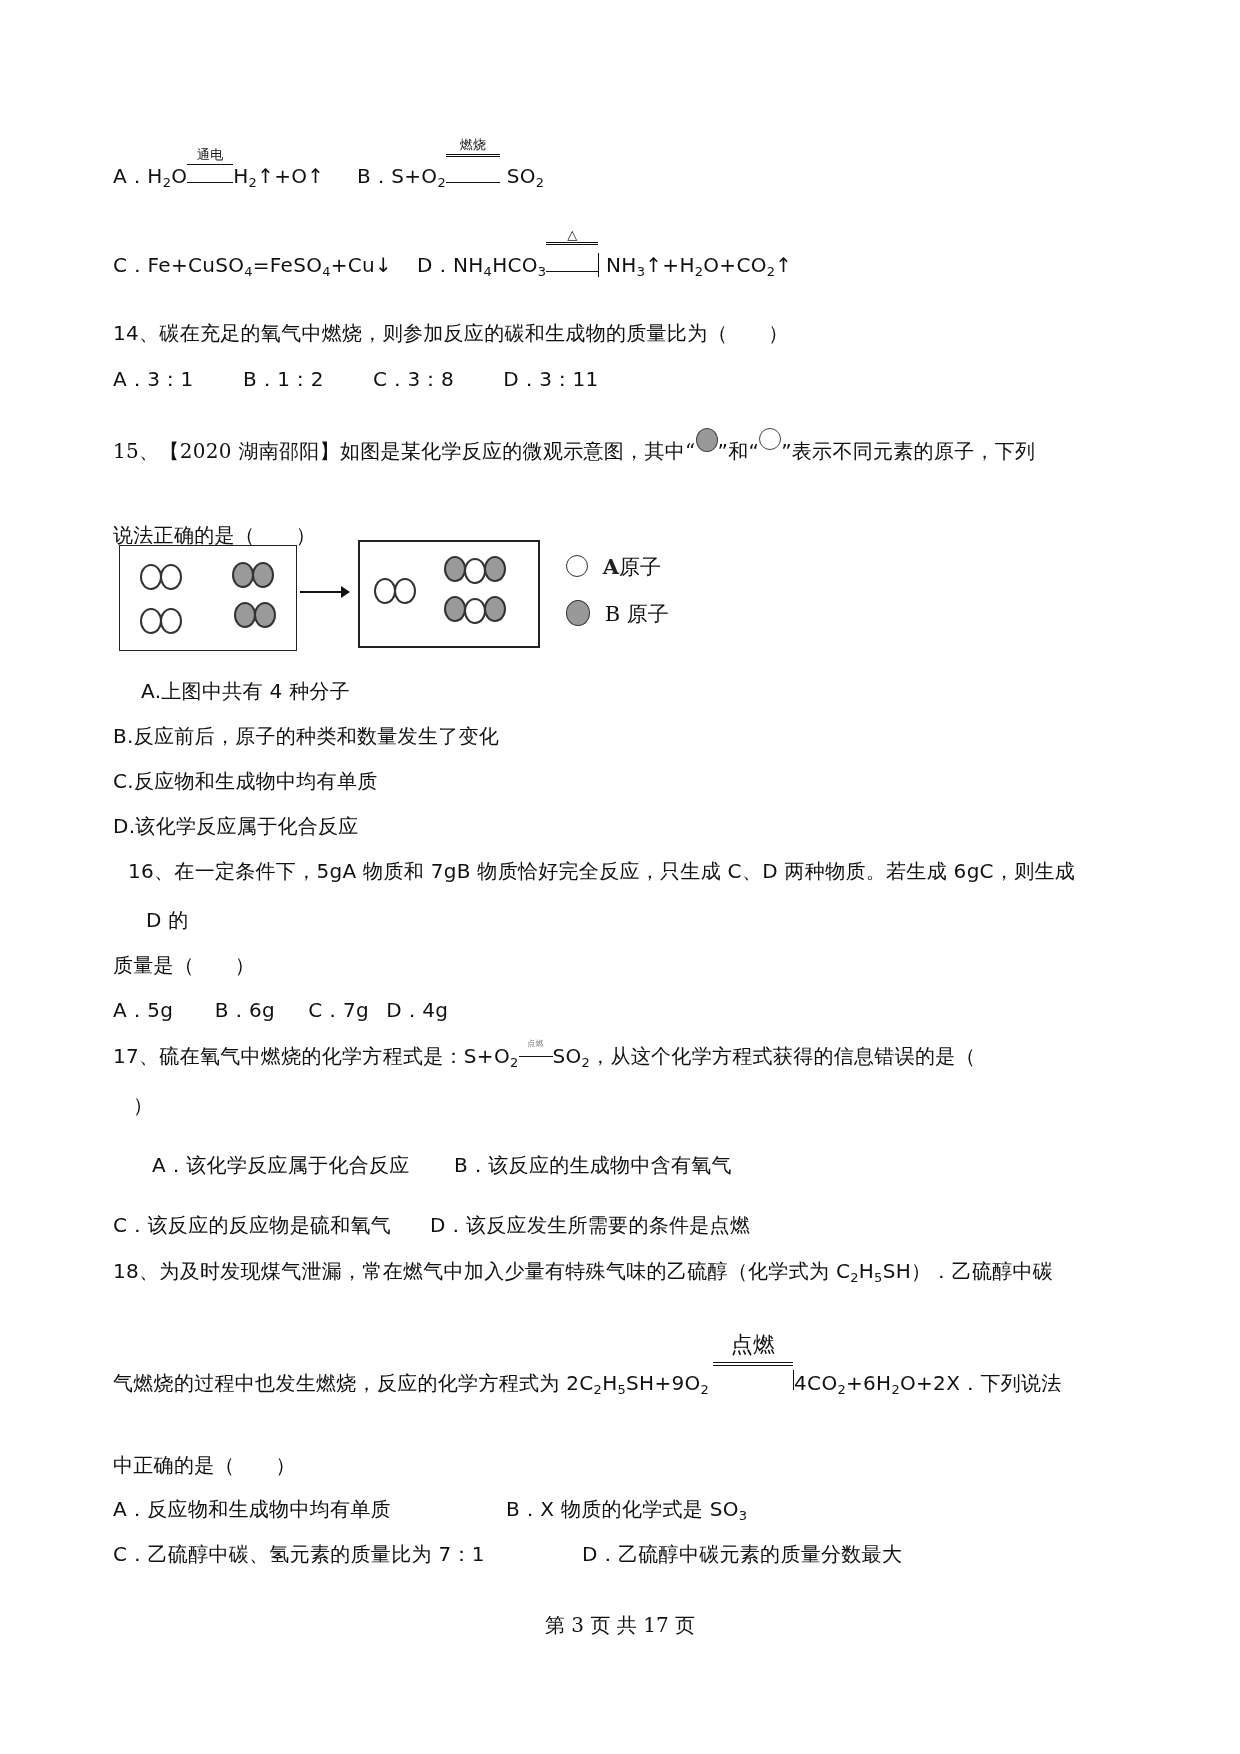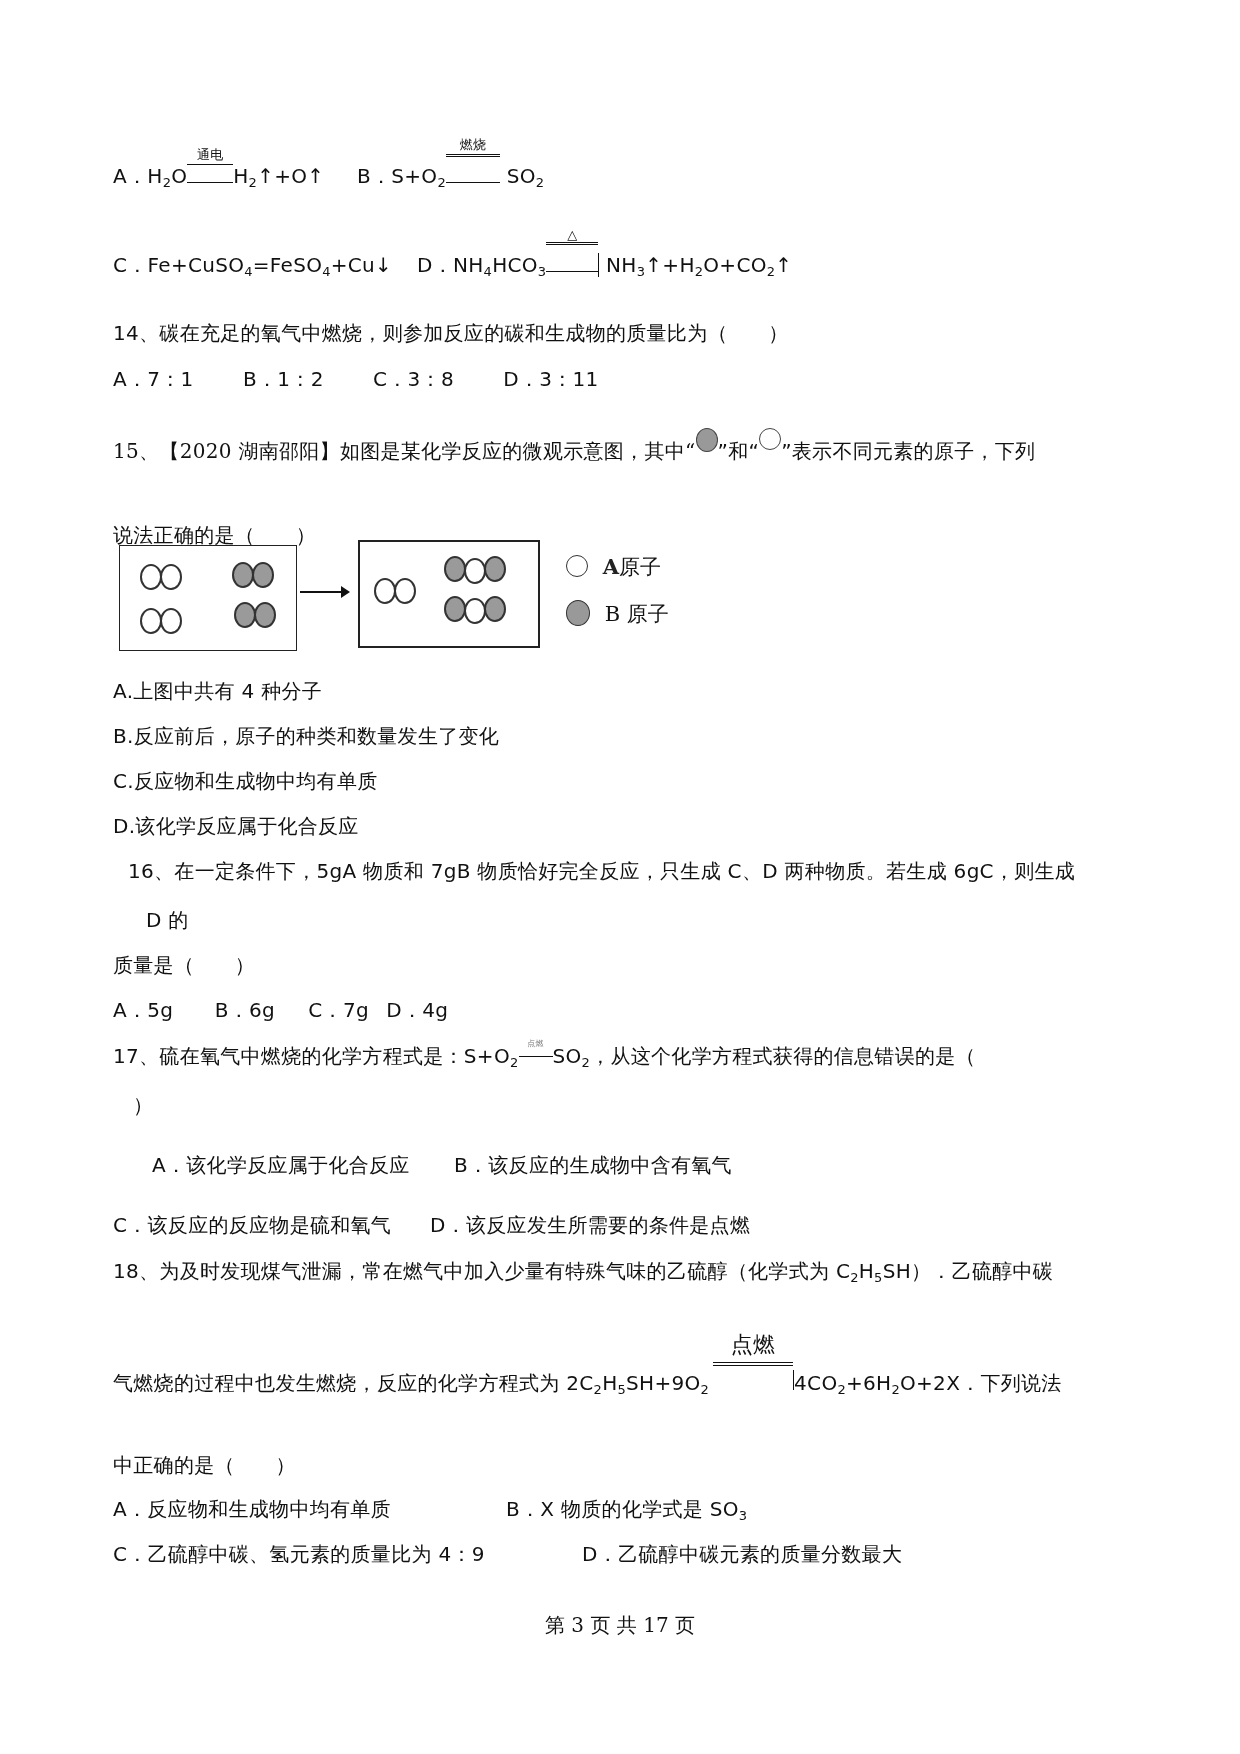--- a/index.html
+++ b/index.html
@@ -30,21 +30,21 @@
 
 <div class="line" style="top:252px;">
   <span>C．Fe+CuSO</span><span class="sub">4</span><span>=FeSO</span><span class="sub">4</span><span>+Cu↓</span>
 </div>
 <div class="line" style="top:252px;left:417px;">
   <span>D．NH</span><span class="sub">4</span><span>HCO</span><span class="sub">3</span><span class="eq" style="border-right:1.5px solid #111;"><span class="cond" style="top:-26px;border-bottom:3px double #111;">△</span><span class="bar" style="width:52px;"></span></span>&nbsp;<span>NH</span><span class="sub">3</span><span>↑+H</span><span class="sub">2</span><span>O+CO</span><span class="sub">2</span><span>↑</span>
 </div>
 
 <div class="line" style="top:320px;">14、碳在充足的氧气中燃烧，则参加反应的碳和生成物的质量比为（　　）</div>
 <div class="line" style="top:366px;">
-  <span>A．7：1</span>
+  <span>A．3：1</span>
   <span style="display:inline-block;width:36px;"></span>
   <span>B．1：2</span>
   <span style="display:inline-block;width:36px;"></span>
   <span>C．3：8</span>
   <span style="display:inline-block;width:36px;"></span>
   <span>D．3：11</span>
 </div>
 
 <div class="line" style="top:428px;">
   <span class="serif">15、【2020 湖南邵阳】如图是某化学反应的微观示意图，其中“</span><span style="display:inline-block;width:20px;height:22px;border-radius:50%;background:#999;border:1.5px solid #444;vertical-align:6px;"></span><span>”和“</span><span style="display:inline-block;width:20px;height:20px;border-radius:50%;background:#fff;border:1.5px solid #444;vertical-align:8px;"></span><span>”表示不同元素的原子，下列</span>
@@ -77,21 +77,21 @@
   <div style="position:absolute;left:566px;top:553px;font-size:21px;" class="serif">
     <span style="display:inline-block;width:20px;height:20px;border-radius:50%;border:1.5px solid #333;background:#fff;vertical-align:-3px;"></span>
     <span style="margin-left:8px;font-weight:bold;color:#222;">A</span><span>原子</span>
   </div>
   <div style="position:absolute;left:566px;top:600px;font-size:21px;" class="serif">
     <span style="display:inline-block;width:22px;height:24px;border-radius:50%;border:1.5px solid #333;background:#999;vertical-align:-5px;"></span>
     <span style="margin-left:8px;">B</span>&nbsp;<span>原子</span>
   </div>
 </div>
 
-<div class="line" style="top:678px;">A.上图中共有 4 种分子</div>
+<div class="line" style="top:678px;margin-left:28px;">A.上图中共有 4 种分子</div>
 <div class="line" style="top:723px;">B.反应前后，原子的种类和数量发生了变化</div>
 <div class="line" style="top:768px;">C.反应物和生成物中均有单质</div>
 <div class="line" style="top:813px;">D.该化学反应属于化合反应</div>
 
 <div class="line" style="top:858px;margin-left:15px;">16、在一定条件下，5gA 物质和 7gB 物质恰好完全反应，只生成 C、D 两种物质。若生成 6gC，则生成</div>
 <div class="line" style="top:907px;left:146px;">D 的</div>
 <div class="line" style="top:952px;">质量是（　　）</div>
 <div class="line" style="top:997px;">
   <span>A．5g</span>
   <span style="display:inline-block;width:28px;"></span>
@@ -115,16 +115,16 @@
   <span>18、为及时发现煤气泄漏，常在燃气中加入少量有特殊气味的乙硫醇（化学式为 C</span><span class="sub">2</span><span>H</span><span class="sub">5</span><span>SH）．乙硫醇中碳</span>
 </div>
 <div class="line" style="top:1370px;">
   <span>气燃烧的过程中也发生燃烧，反应的化学方程式为 2C</span><span class="sub">2</span><span>H</span><span class="sub">5</span><span>SH+9O</span><span class="sub">2</span><span class="eq" style="width:80px;height:20px;border-right:1.5px solid #111;margin-left:4px;"><span class="cond" style="top:-40px;font-size:22px;border-bottom:4px double #111;padding-bottom:2px;">点燃</span></span><span>4CO</span><span class="sub">2</span><span>+6H</span><span class="sub">2</span><span>O+2X．下列说法</span>
 </div>
 <div class="line" style="top:1452px;">中正确的是（　　）</div>
 <div class="line" style="top:1496px;">A．反应物和生成物中均有单质</div>
 <div class="line" style="top:1496px;left:506px;">
   <span>B．X 物质的化学式是 SO</span><span class="sub">3</span>
 </div>
-<div class="line" style="top:1541px;">C．乙硫醇中碳、氢元素的质量比为 4：9</div>
+<div class="line" style="top:1541px;">C．乙硫醇中碳、氢元素的质量比为 7：1</div>
 <div class="line" style="top:1541px;left:582px;">D．乙硫醇中碳元素的质量分数最大</div>
 
 <div class="footer">第 3 页 共 17 页</div>
 
 </body></html>

